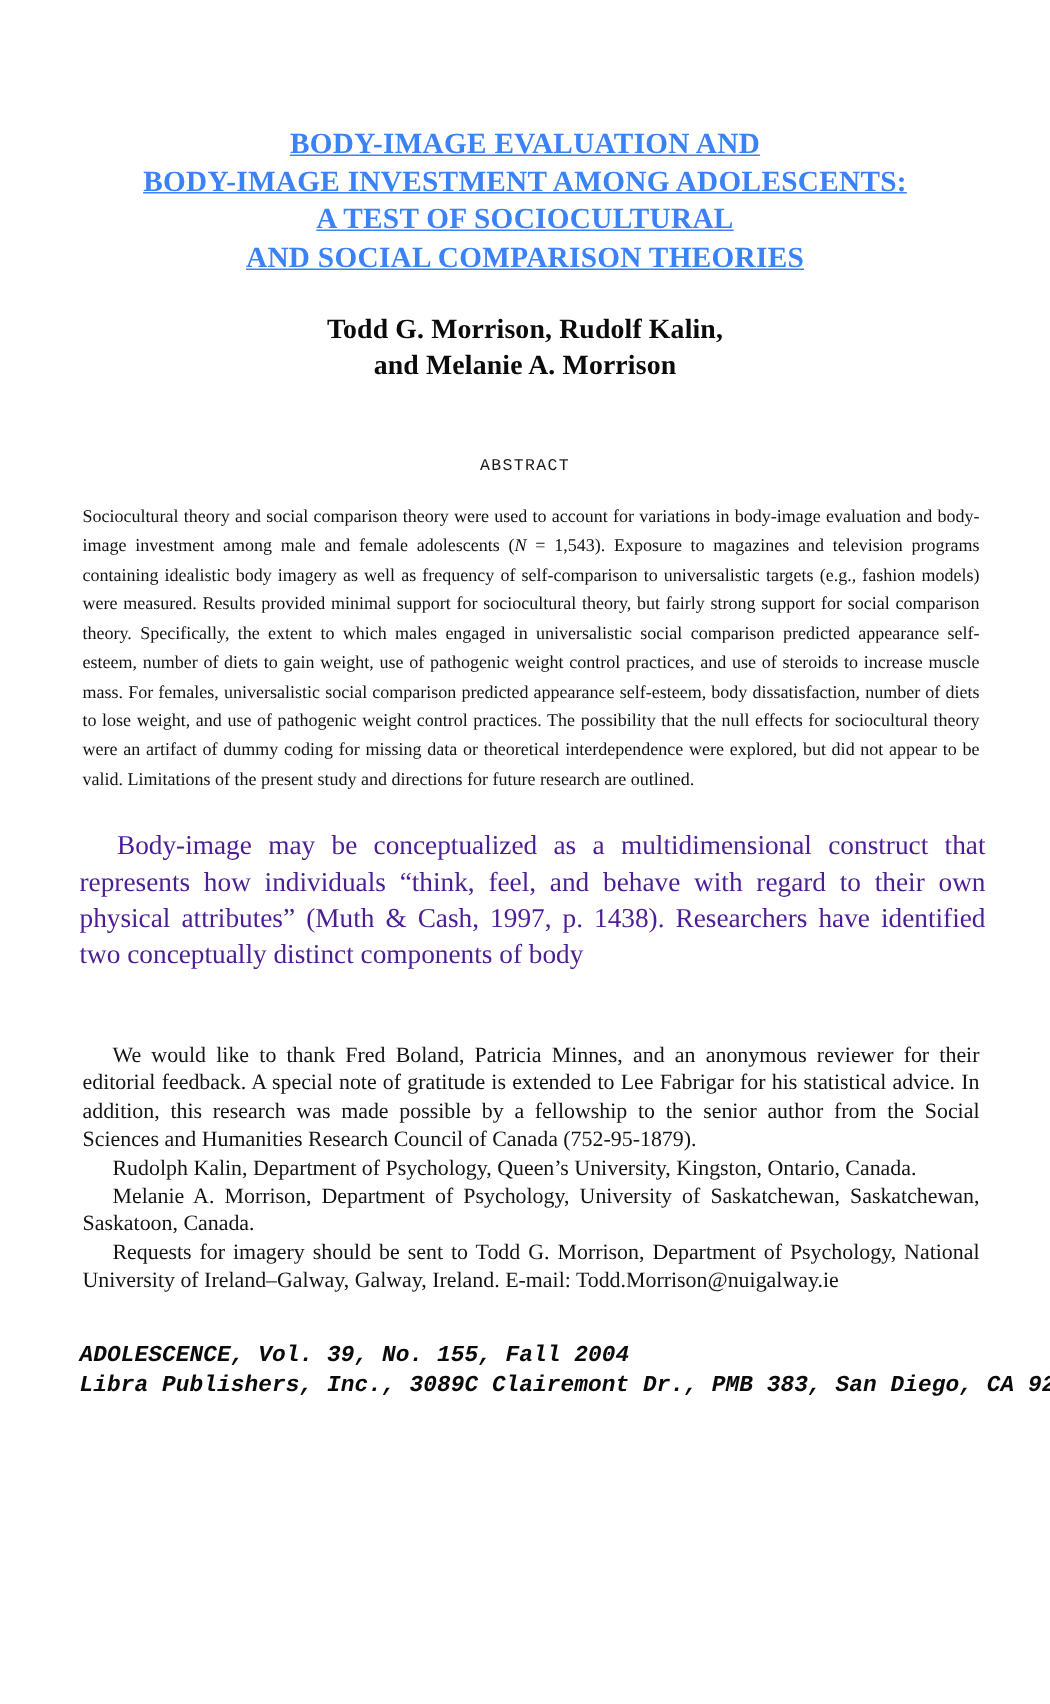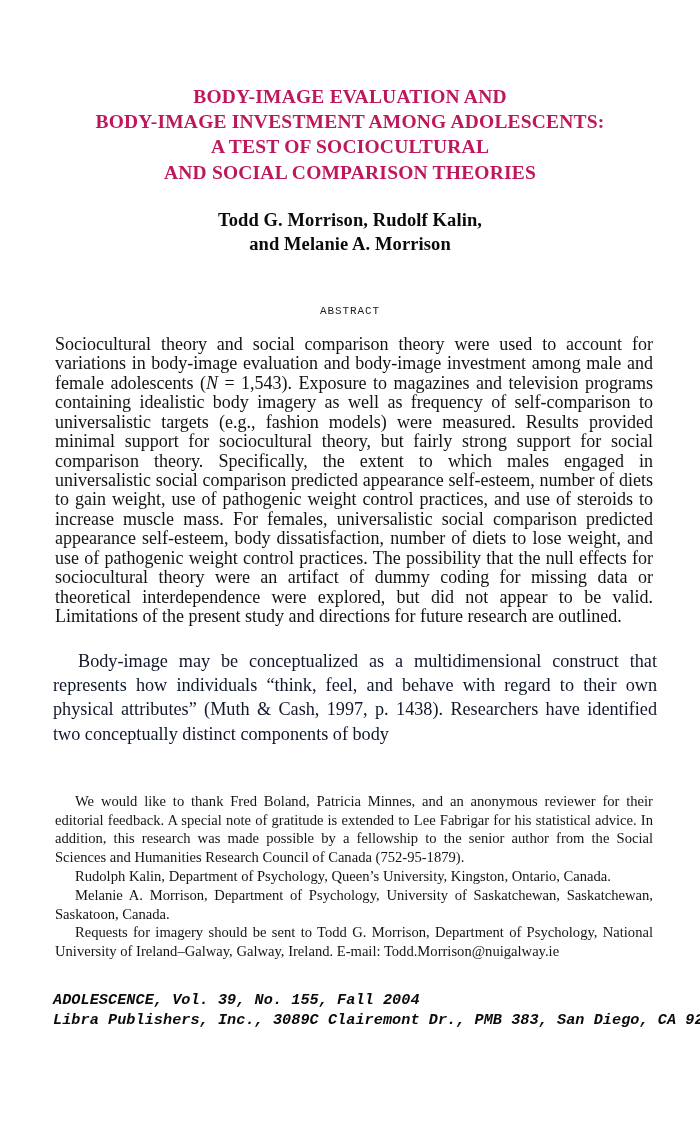--- a/index.html
+++ b/index.html
@@ -31,22 +31,23 @@
     margin: 0;
     padding-top: 84px;
     text-align: center;
   }
   .title-line {
     font-family: "Liberation Serif", "DejaVu Serif", serif;
     font-weight: bold;
     font-size: 19.5px;
     line-height: 25.2px;
     letter-spacing: 0.2px;
-    color: #be185d;
+    color: #3b82f6;
     white-space: nowrap;
+    text-decoration: underline;
   }
 
   
   .authors-block {
     text-align: center;
     margin-top: 23px;
   }
   .author-line {
     font-family: "Liberation Serif", "DejaVu Serif", serif;
     font-weight: bold;
@@ -63,21 +64,21 @@
     margin-top: 48px;
     font-family: Liberation Mono, monospace;
     font-size: 11px;
     letter-spacing: 0.9px;
     color: #1a1a1a;
   }
   .abstract-body {
     margin: 18px 0 0 0;
     padding: 0 47px 0 55px;
     font-family: "Liberation Serif", "DejaVu Serif", serif;
-    font-size: 18px;
+    font-size: 12px;
     line-height: 19.45px;
     text-align: justify;
     text-justify: inter-word;
     color: #121212;
     hyphens: none;
   }
   .abstract-body .ital {
     font-style: italic;
   }
 
@@ -86,21 +87,21 @@
     margin-top: 22px;
     padding: 0 43px 0 53px;
   }
   .body-para {
     font-family: "Liberation Serif", "DejaVu Serif", serif;
     font-size: 18.2px;
     line-height: 24.3px;
     text-align: justify;
     text-justify: inter-word;
     text-indent: 25px;
-    color: #0f172a;
+    color: #4c1d95;
     margin: 0;
   }
 
   
   .footnotes {
     margin-top: 46px;
     padding: 0 47px 0 55px;
   }
   .footnote-para {
     font-family: "Liberation Serif", "DejaVu Serif", serif;

